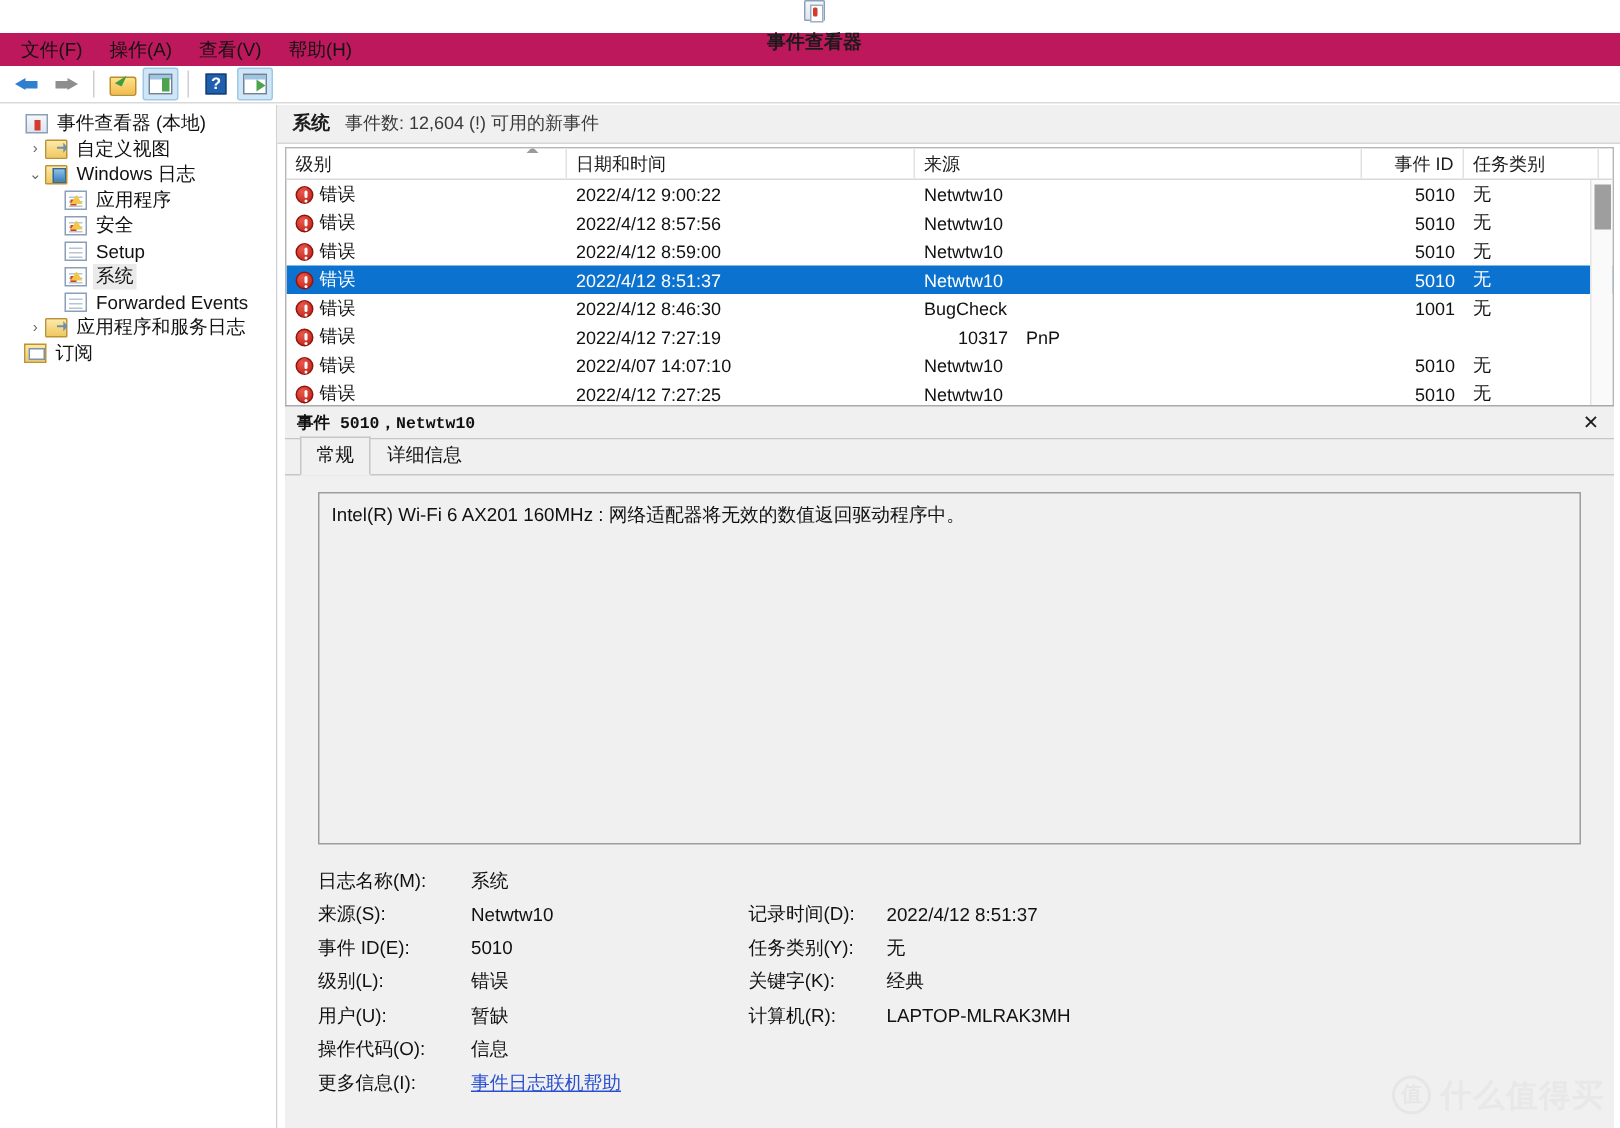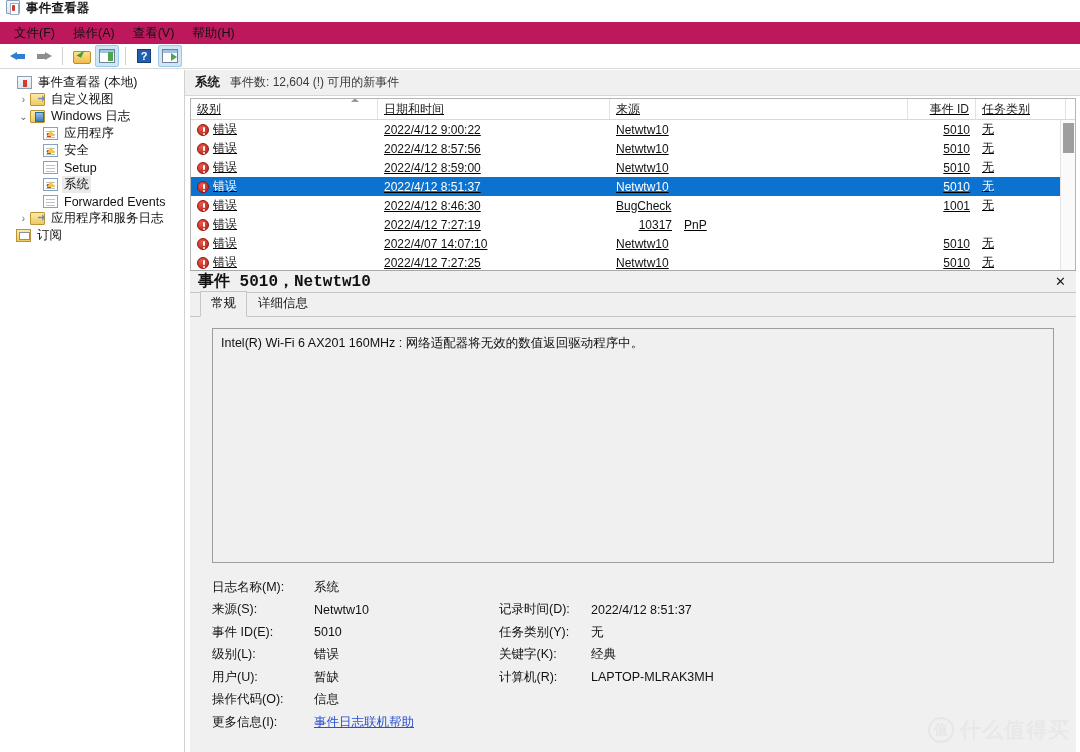--- a/index.html
+++ b/index.html
@@ -10,22 +10,22 @@
     background: #ffffff;
     font-family: "Liberation Sans", "DejaVu Sans", sans-serif;
     font-size: 12px;
     color: #000000;
     -webkit-font-smoothing: antialiased;
   }
   .app { position: relative; width: 1080px; height: 752px; background:#ffffff; }
 
   
   .titlebar {
-    height: 22px; display:flex; gap:6px;
-    padding-left: 6px; background:#ffffff;
+    height: 22px; display:flex; align-items:center; gap:6px;
+    padding-left: 6px; background:#ffffff;flex-direction:column;
   }
   .titlebar .tb-title { font-size:12.5px; font-weight:600; color:#1b1b1b; letter-spacing:.2px; }
 
   .app-icon {
     width:14px; height:14px; position:relative; flex:0 0 auto;
     background: linear-gradient(#f4f6fa,#dfe6ef);
     border:1px solid #8aa0b8; border-radius:1px;
   }
   .app-icon::before{
     content:""; position:absolute; left:3px; top:2px; width:7px; height:10px;
@@ -147,21 +147,21 @@
   .c-header {
     height:26px; background:#f0f0f0; border-bottom:1px solid #d6d6d6;
     display:flex; align-items:center; padding-left:10px; gap:10px;
   }
   .c-header .ch-name { font-weight:700; font-size:12.5px; color:#1b1b1b; }
   .c-header .ch-count { font-size:12px; color:#3a3a3a; }
 
   
   .listwrap {
     position:absolute; left:5px; top:28px; right:4px; height:196px;
-    border:1px solid #b5b5b5; background:#ffffff; overflow:hidden;text-decoration:underline;
+    border:1px solid #b5b5b5; background:#ffffff; overflow:hidden;
   }
   .lhead { display:flex; height:21px; background:#ffffff; border-bottom:1px solid #d8d8d8;
     position:relative; }
   .lhead .hcell {
     font-size:12px; color:#1b1b1b; display:flex; align-items:center;
     padding:0 6px; border-right:1px solid #e2e2e2; white-space:nowrap; position:relative;
   }
   .lhead .hcell.right { justify-content:flex-end; }
   .sort-caret{
     position:absolute; left:160px; top:-1px; width:0;height:0;
@@ -193,21 +193,21 @@
 
   
   .detail {
     position:absolute; left:5px; top:200px; right:4px; bottom:0;
     background:#f0f0f0; border-top:1px solid #a9a9a9;
   }
   .d-title {
     height:22px; display:flex; align-items:center; justify-content:space-between;
     padding:0 8px 0 8px; border-bottom:1px solid #c6c6c6;
   }
-  .d-title .dt-text { font-family:"Liberation Mono","DejaVu Sans Mono",monospace; font-size:16px; font-weight:700; color:#111; }
+  .d-title .dt-text { font-family:"Liberation Mono","DejaVu Sans Mono",monospace; font-size:11px; font-weight:700; color:#111; }
   .d-title .dt-close { font-size:13px; font-weight:700; color:#1b1b1b; cursor:default; padding:0 2px; }
 
   .tabs { display:flex; align-items:flex-end; height:24px; padding-left:10px; gap:0px;
     border-bottom:1px solid #c6c6c6; background:#f0f0f0; }
   .tab { font-size:12.5px; padding:3px 10px 4px 10px; color:#111; border:1px solid transparent; border-bottom:none; }
   .tab.active { background:#f0f0f0; border-color:#c6c6c6; border-bottom:1px solid #f0f0f0; margin-bottom:-1px;margin-top:36px; }
 
   .msgbox {
     position:absolute; left:22px; right:22px; top:57px; height:235px;
     background:#f0f0f0; border:1px solid #9d9d9d; padding:6px 8px;

